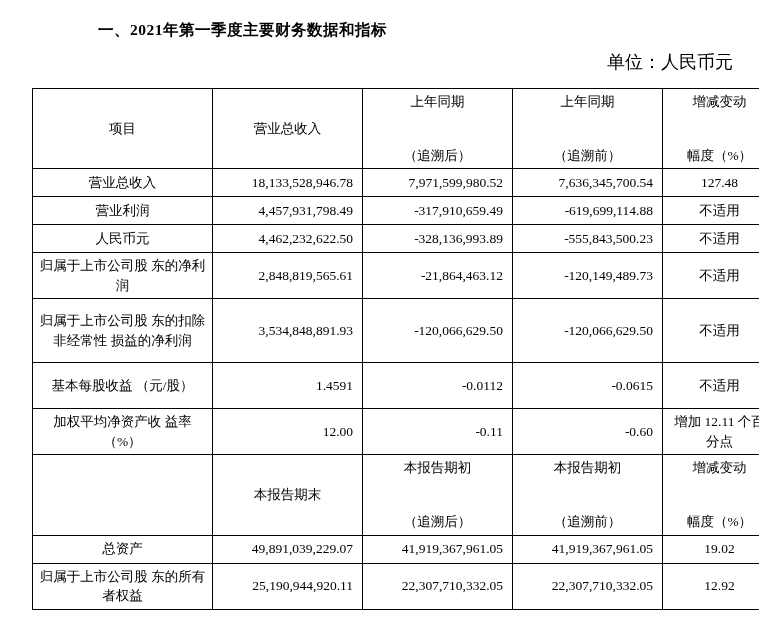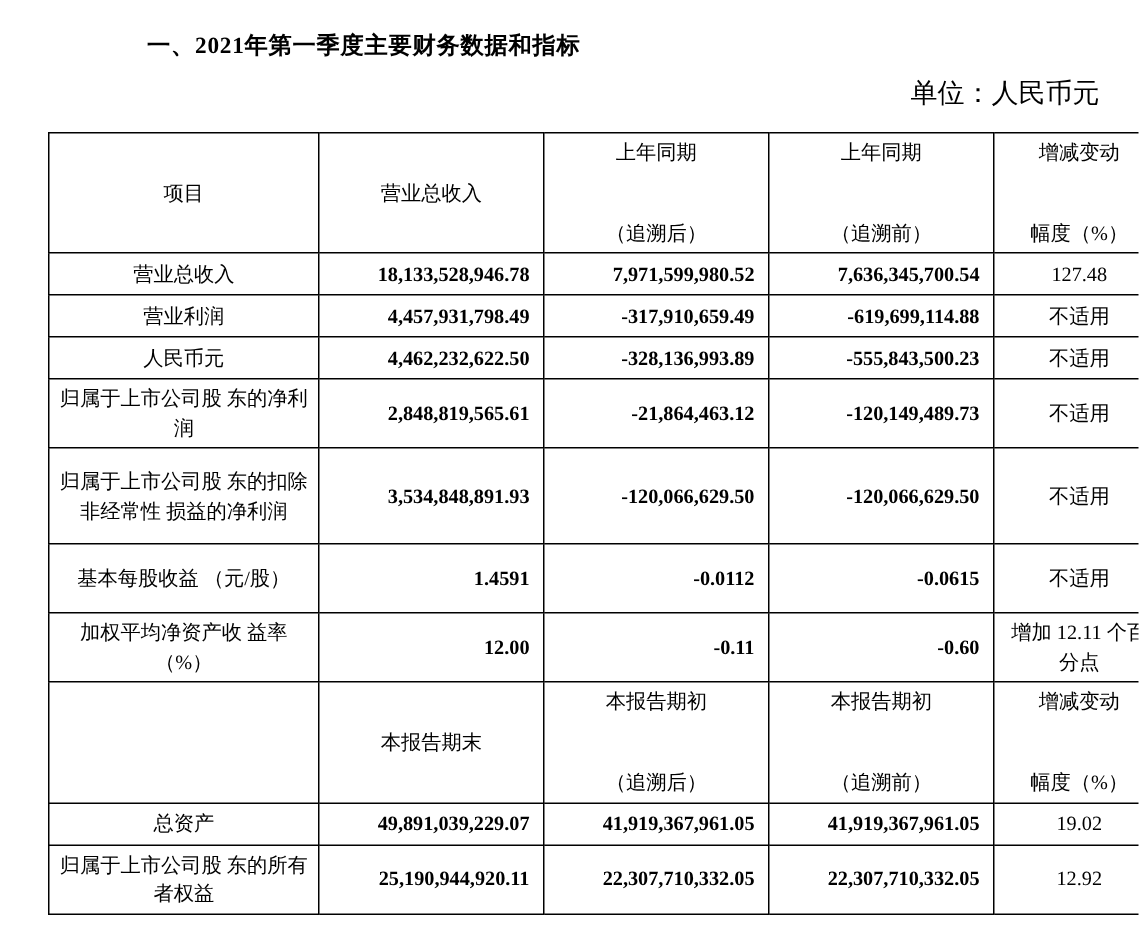--- a/index.html
+++ b/index.html
@@ -70,21 +70,21 @@
   .hdr .l1 { display: block; text-align: center; }
   .hdr .l2 { display: block; margin-top: 34px; }
   col.c1 { width: 180px; }
   col.c2 { width: 150px; }
   col.c3 { width: 150px; }
   col.c4 { width: 150px; }
   col.c5 { width: 114px; }
   .r-tall { height: 46px; }
   .r-tall3 { height: 64px; }
   .r-norm { height: 28px; }
-  .nowrap { white-space: nowrap; font-weight: bold; }
+  .nowrap { white-space: nowrap; }
 </style>
 </head>
 <body>
 
 <div class="page">
 
   <div class="doc-title">一、2021年第一季度主要财务数据和指标</div>
 
   <div class="unit-line">单位：人民币元</div>
 

